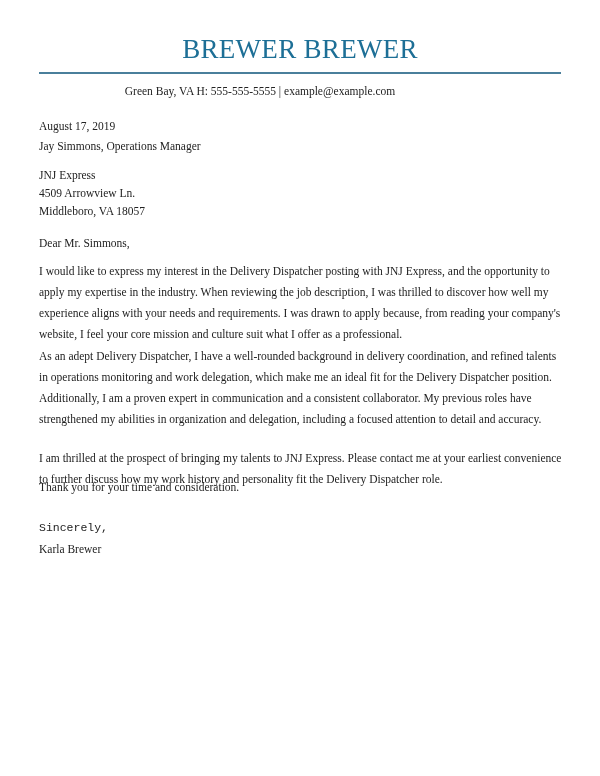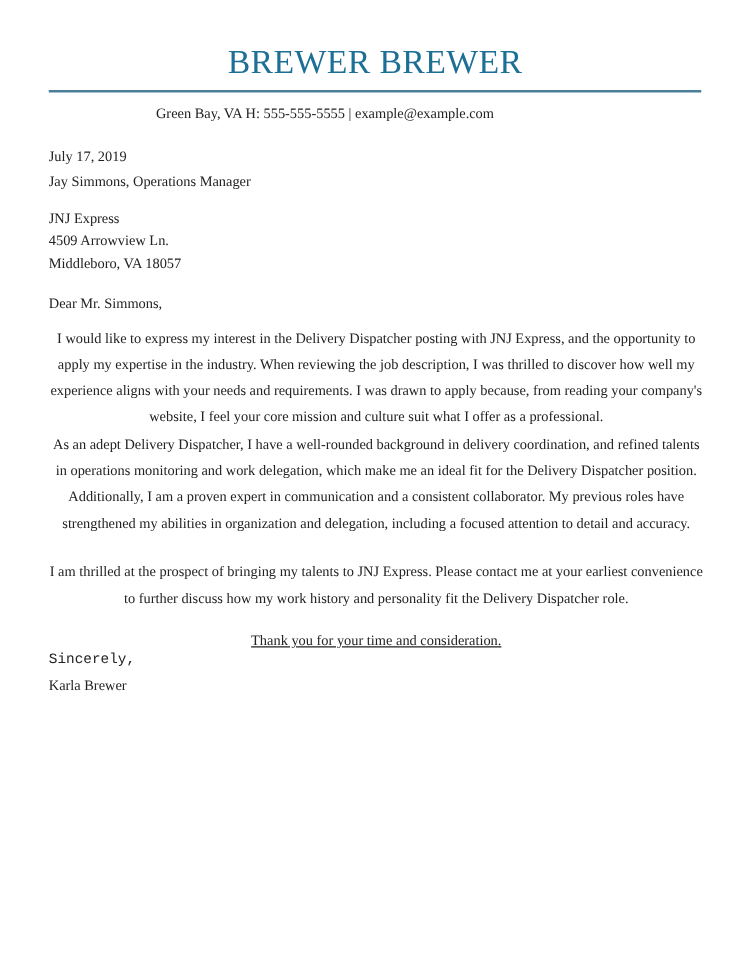--- a/index.html
+++ b/index.html
@@ -64,45 +64,44 @@
       position: absolute;
       left: 0;
       white-space: nowrap;
       line-height: 16px;
     }
     .para {
       position: absolute;
       left: 0;
       width: 524px;
       line-height: 21px;
-      text-align: center;
     }
   </style>
 </head>
 <body>
 
 <div class="header">
   <div class="name">
     <span class="first">BREWER</span>
     <span class="last">BREWER</span>
   </div>
   <div class="rule"></div>
   <div class="contact">Green Bay, VA H: 555-555-5555 | example@example.com</div>
 </div>
 
 <div class="letter" style="top:0;">
-  <div class="line" style="top:118px;">July 17, 2019</div>
+  <div class="line" style="top:118px;">August 17, 2019</div>
 
   <div class="line" style="top:138px;">Jay Simmons, Operations Manager</div>
   <div class="line" style="top:167px;">JNJ Express</div>
   <div class="line" style="top:185px;">4509 Arrowview Ln.</div>
   <div class="line" style="top:203px;">Middleboro, VA 18057</div>
 
   <div class="line" style="top:235px;">Dear Mr. Simmons,</div>
 
   <div class="para" style="top:261px;">I would like to express my interest in the Delivery Dispatcher posting with JNJ Express, and the opportunity to apply my expertise in the industry. When reviewing the job description, I was thrilled to discover how well my experience aligns with your needs and requirements. I was drawn to apply because, from reading your company's website, I feel your core mission and culture suit what I offer as a professional.</div>
   <div class="para" style="top:346px;">As an adept Delivery Dispatcher, I have a well-rounded background in delivery coordination, and refined talents in operations monitoring and work delegation, which make me an ideal fit for the Delivery Dispatcher position. Additionally, I am a proven expert in communication and a consistent collaborator. My previous roles have strengthened my abilities in organization and delegation, including a focused attention to detail and accuracy.</div>
   <div class="para" style="top:448px;">I am thrilled at the prospect of bringing my talents to JNJ Express. Please contact me at your earliest convenience to further discuss how my work history and personality fit the Delivery Dispatcher role.</div>
-  <div class="para" style="top:503px;text-decoration:underline;">Thank you for your time and consideration.</div>
+  <div class="para" style="top:477px;">Thank you for your time and consideration.</div>
 
   <div class="line" style="top:520px;font-family:Liberation Mono, monospace;">Sincerely,</div>
   <div class="line" style="top:541px;">Karla Brewer</div>
 </div>
 
 </body></html>

